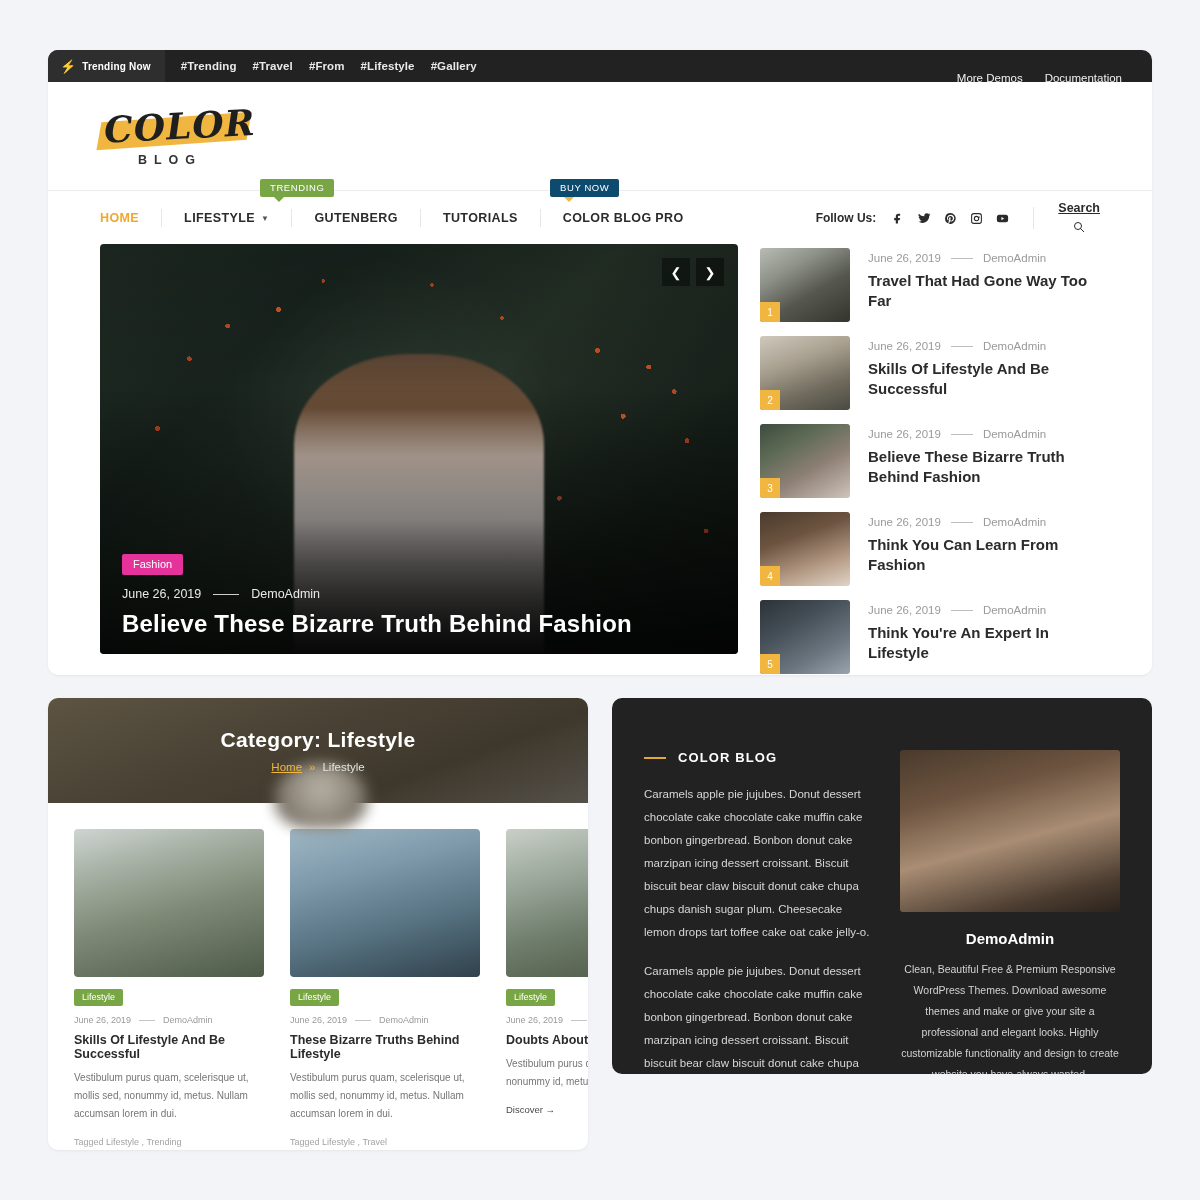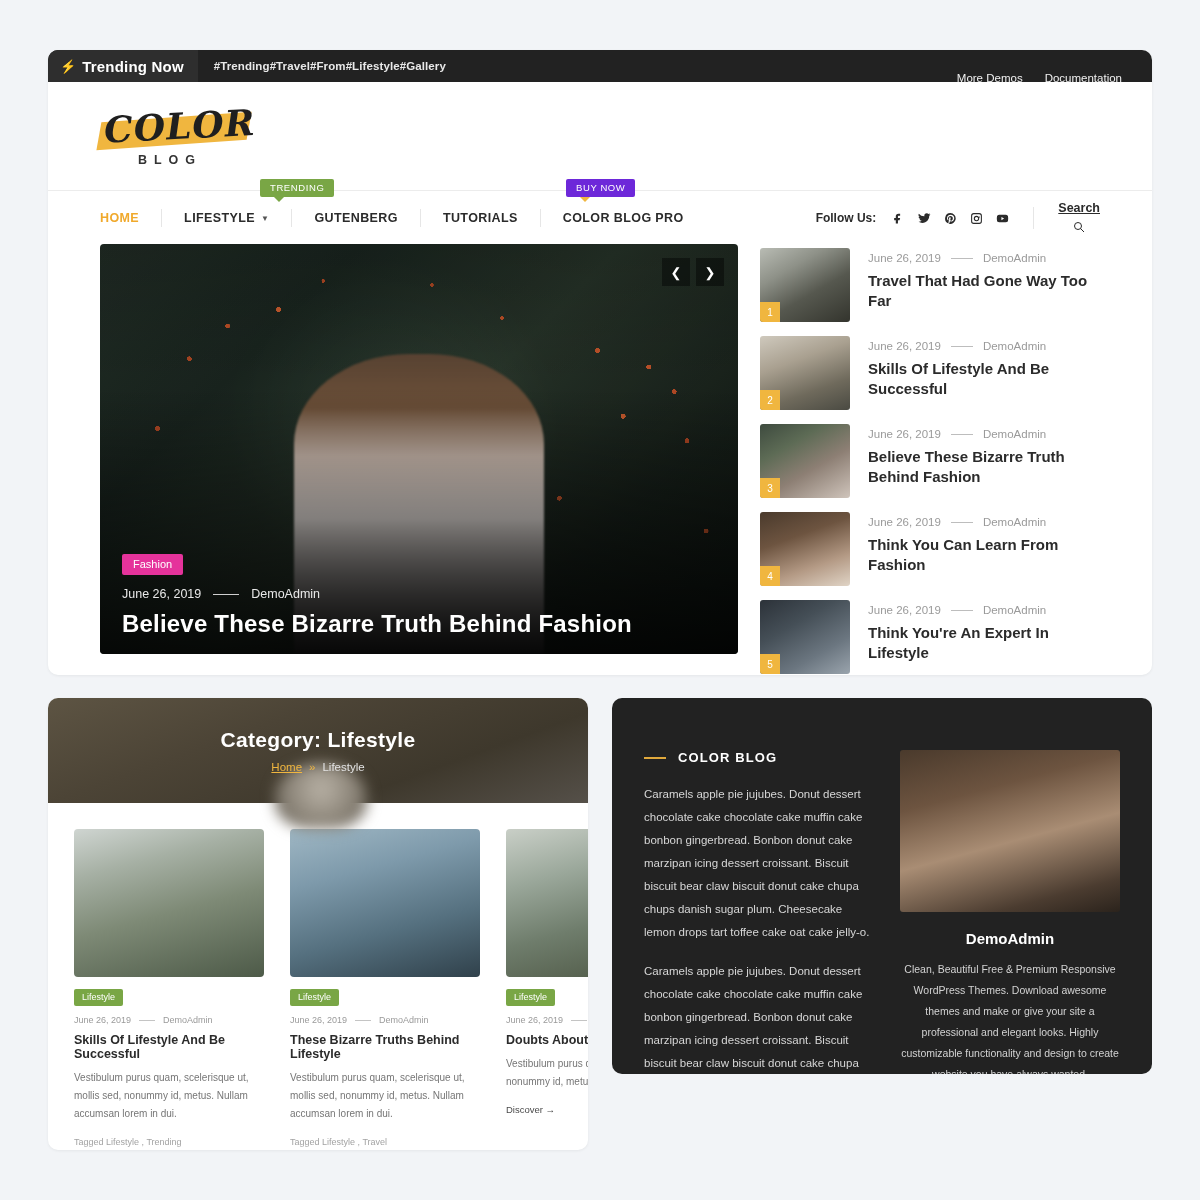--- a/index.html
+++ b/index.html
@@ -21,22 +21,22 @@
   
   .topbar {
     height: 32px; background: #222222; display: flex; align-items: center;
     position: relative;
   }
   .trending-now {
     background: #2e2e2e; height: 32px; display: flex; align-items: center;
     padding: 0 14px 0 12px; gap: 6px;
   }
   .trending-now .bolt { color: #eda93c; font-size: 13px; line-height: 1; }
-  .trending-now .txt { color: #fff; font-size: 15px; font-weight: bold; letter-spacing: .2px; }
-  .tags { display: flex; align-items: flex-end; gap: 0; margin-left: 16px; }
+  .trending-now .txt { color: #fff; font-size: 10px; font-weight: bold; letter-spacing: .2px; }
+  .tags { display: flex; align-items: flex-end; gap: 16px; margin-left: 16px; }
   .tags a { color: #e9e9e9; font-size: 11.5px; font-weight: bold; text-decoration: none; letter-spacing: .1px;}
   .topbar-right { margin-left: auto; display: flex; gap: 22px; padding-right: 30px; }
   .topbar-right a { color: #f0f0f0; font-size: 11.5px; text-decoration: none; margin-top: 24px; }
 
   
   .header { height: 108px; display: flex; align-items: center; padding: 0 52px; }
   .logo { position: relative; width: 160px; }
   .logo .swoosh {
     position: absolute; left: 0; top: 12px; width: 148px; height: 28px;
     background: #f0b63f; transform: skewX(-14deg) rotate(-4deg);
@@ -74,21 +74,21 @@
   
   .navwrap { position: relative; border-top: 1px solid #ececec; height: 54px; }
   .badge {
     position: absolute; top: -12px; color: #fff; font-size: 9.5px; letter-spacing: .6px;
     padding: 3px 10px 4px; border-radius: 2px;
   }
   .badge:after{ content:""; position:absolute; left:14px; bottom:-5px; border-left:5px solid transparent;
      border-right:5px solid transparent; border-top:5px solid currentColor; }
   .badge.trending { left: 212px; background: #79a645; }
   .badge.trending:after{ color:#79a645; }
-  .badge.buynow { left: 518px; background: #6d28d9; }
+  .badge.buynow { left: 502px; background: #0c4a6e; }
   .badge.buynow:after{ color:#f0b63f; }
   .nav { display: flex; align-items: center; height: 54px; padding: 0 52px; }
   .nav-items { display: flex; align-items: center; }
   .nav-items .ni {
     font-size: 12.5px; font-weight: bold; letter-spacing: .4px; color: #2b2b2b;
     padding: 0 22px; border-right: 1px solid #e6e6e6; display: flex; align-items: center; gap: 6px;
     text-decoration: none; height: 18px;
   }
   .nav-items .ni:first-child { padding-left: 0; }
   .nav-items .ni:last-child { border-right: none; }

